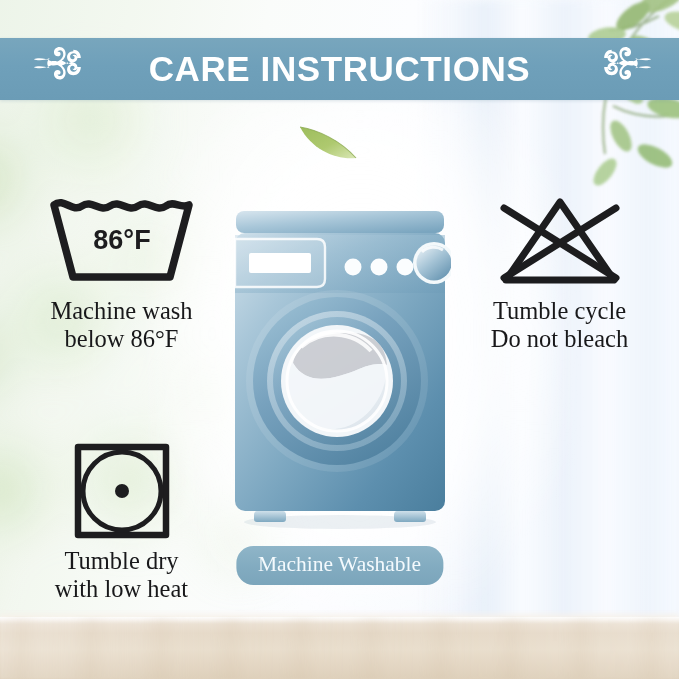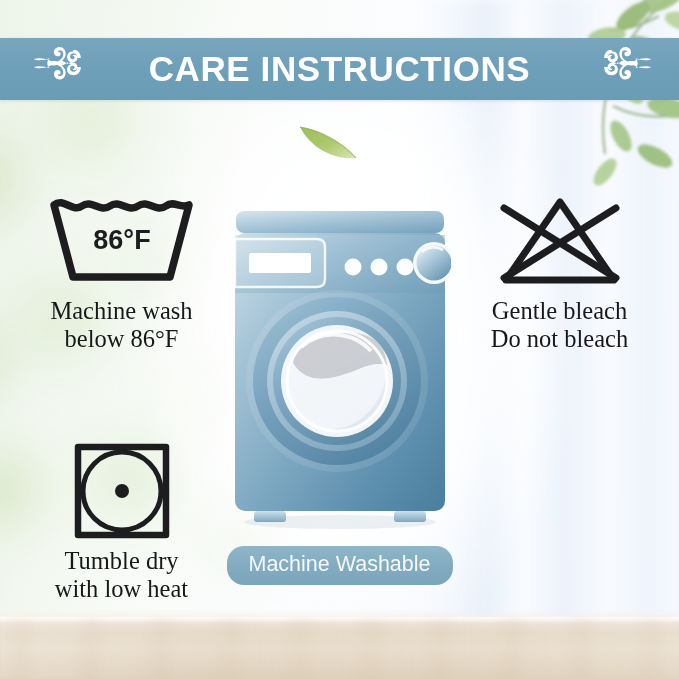--- a/index.html
+++ b/index.html
@@ -199,21 +199,21 @@
     position: absolute;
     left: 50%;
     transform: translateX(-50%);
     top: 546px;
     padding: 6px 22px 8px;
     border-radius: 17px;
     background: linear-gradient(180deg, #8fb5c8 0%, #82abc0 55%, #7ba5bb 100%);
     color: #f4fafd;
     font-size: 21.5px;
     white-space: nowrap;
-    font-family: Liberation Sans, sans-serif;
+    font-family: Liberation Serif, serif;
   }
   
   .leaf-float {
     position: absolute;
     left: 296px;
     top: 120px;
     width: 64px;
     height: 44px;
   }
 </style>
@@ -295,21 +295,21 @@
   <div class="cell cell-tr">
     <div class="cell-icon">
       <svg width="132" height="94" viewBox="0 0 132 94">
         <g stroke="#1d1d1f" stroke-width="7" stroke-linecap="round" stroke-linejoin="round" fill="none">
           <path d="M66 8 L120 86 L12 86 Z"></path>
           <line x1="10" y1="14" x2="122" y2="84"></line>
           <line x1="122" y1="14" x2="10" y2="84"></line>
         </g>
       </svg>
     </div>
-    <div class="cell-label">Gentle bleach
+    <div class="cell-label">Tumble cycle
 Do not bleach</div>
   </div>
 
   <div class="cell cell-bl">
     <div class="cell-icon">
       <svg width="100" height="100" viewBox="0 0 100 100">
         <rect x="6" y="6" width="88" height="88" fill="none" stroke="#1d1d1f" stroke-width="6.5" stroke-linejoin="round"></rect>
         <circle cx="50" cy="50" r="39" fill="none" stroke="#1d1d1f" stroke-width="5"></circle>
         <circle cx="50" cy="50" r="7" fill="#1d1d1f"></circle>
       </svg>

